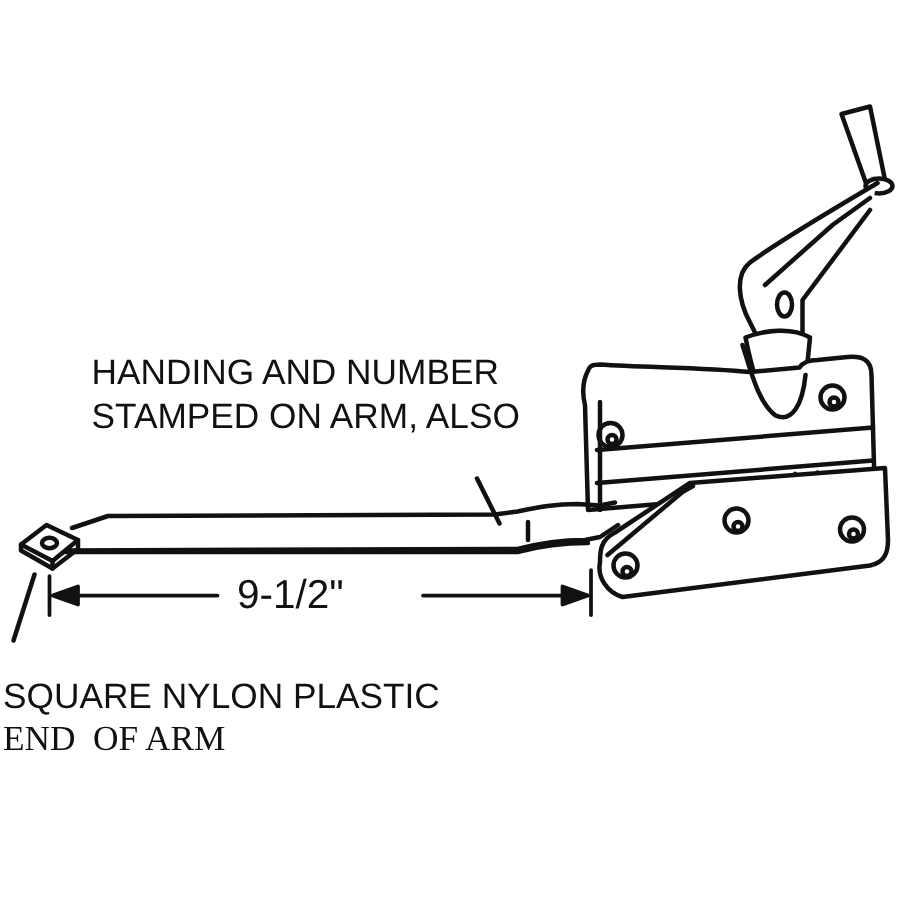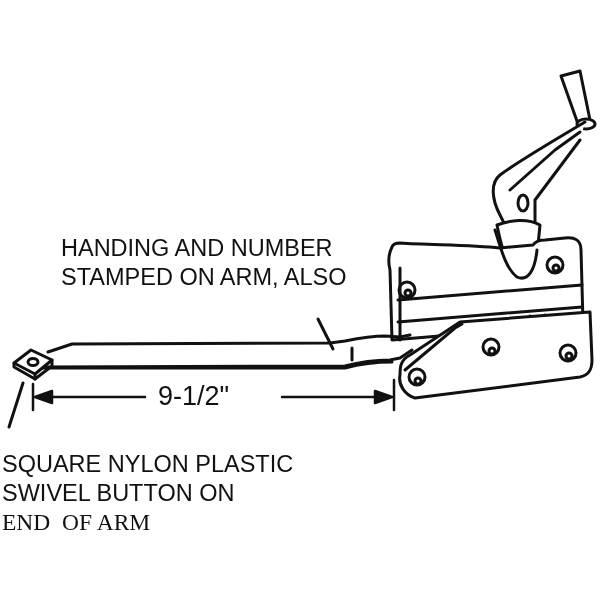--- a/index.html
+++ b/index.html
@@ -84,16 +84,15 @@
 
   <div class="dim-label" style="left:150px; top:381px;">9-1/2"</div>
 
   <div class="label" style="left:61px; top:234px;">
     <div>HANDING AND NUMBER</div>
     <div>STAMPED ON ARM, ALSO</div>
   </div>
 
   <div class="label" style="left:2px; top:430px;margin-top:20px;">
     <div>SQUARE NYLON PLASTIC</div>
-    <div>SWIVEL BUTTON ON</div>
     <div style="white-space:pre;font-family:Liberation Serif, serif;">END  OF ARM</div>
   </div>
 </div>
 
 </body></html>

